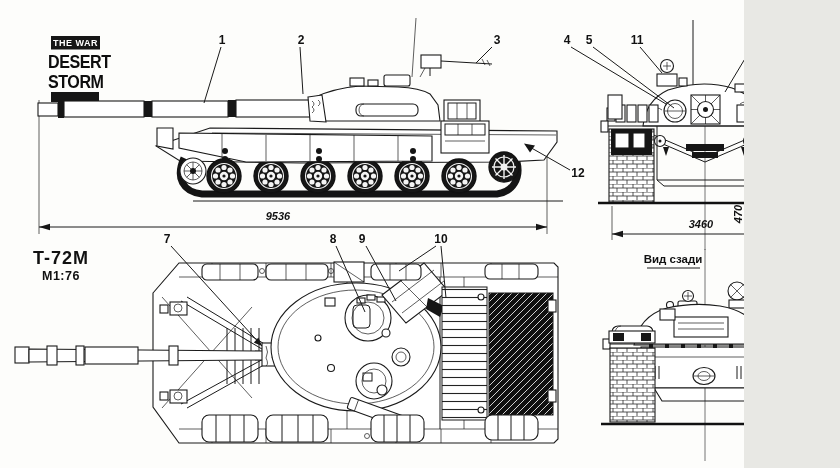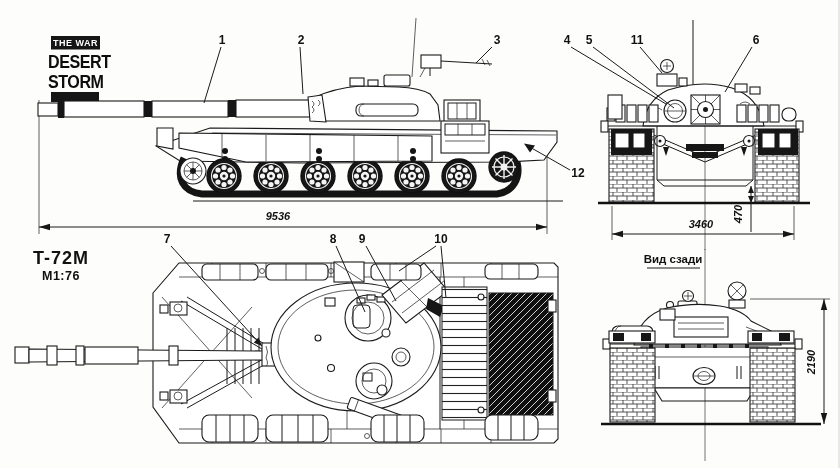--- a/index.html
+++ b/index.html
@@ -1,16 +1,16 @@
 <!DOCTYPE html>
 <html><head>
 <meta charset="utf-8">
 <style>
   html,body{margin:0;padding:0;background:#e8e8e4;}
-  #stage{position:relative;width:838px;height:468px;background:#fdfdfb;overflow:hidden;
+  #stage{position:relative;width:744px;height:468px;background:#fdfdfb;overflow:hidden;
          font-family:"Liberation Sans",sans-serif;}
   svg{display:block;position:absolute;left:0;top:0;}
   .s{stroke:#1a1a1a;fill:none;stroke-width:1;}
   .s7{stroke:#1a1a1a;fill:none;stroke-width:.7;}
   .sw{stroke:#1a1a1a;fill:#ffffff;stroke-width:1.1;}
   .fd{fill:#161616;stroke:none;}
   .thick{stroke:#111;stroke-width:2.6;fill:none;}
   text{font-family:"Liberation Sans",sans-serif;}
   text.callout{font-size:12px;font-weight:bold;fill:#111;text-anchor:middle;}
   text.dim{font-size:11px;font-weight:bold;font-style:italic;fill:#111;text-anchor:middle;}

